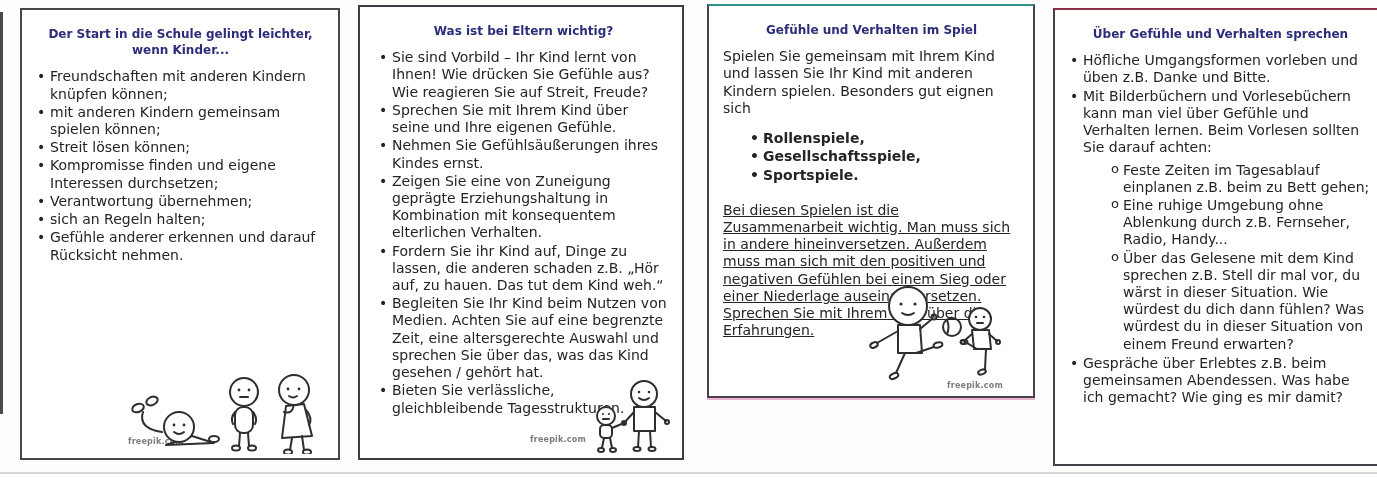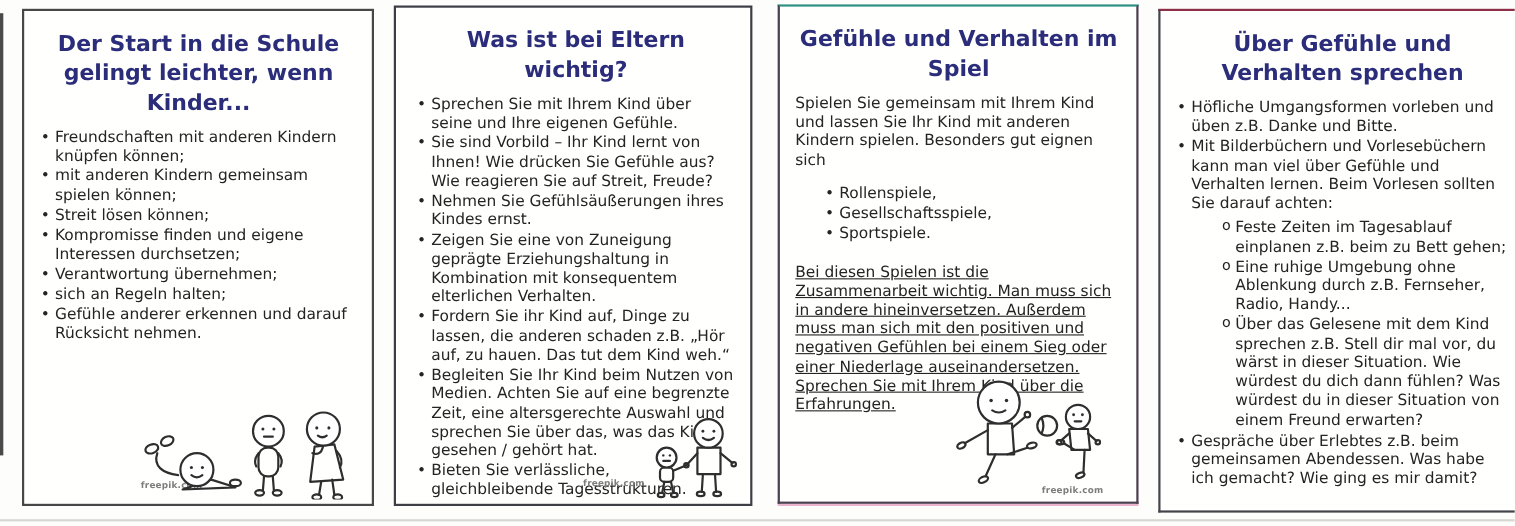--- a/index.html
+++ b/index.html
@@ -20,45 +20,45 @@
   .card{
     box-sizing:border-box;
     background:#fffffe;
     border:2px solid #454545;
     padding:10px 13px 8px 14px;
     position:relative;
     flex:none;
   }
   .card:nth-of-type(1){width:320px;height:452px;margin-top:8px;margin-right:18px;}
   .card:nth-of-type(2){width:326px;height:455px;margin-top:5px;margin-right:23px;padding-left:18px;}
-  .card:nth-of-type(3){width:328px;height:454px;margin-top:4px;margin-right:18px;box-shadow:0 2px 0 rgba(201,44,122,.35);}
+  .card:nth-of-type(3){width:328px;height:394px;margin-top:4px;margin-right:18px;box-shadow:0 2px 0 rgba(201,44,122,.35);}
   .card:nth-of-type(4){width:334px;height:458px;margin-top:8px;}
 
   .card h2{
     margin:6px 4px 10px;
     text-align:center;
-    font-size:20px;
+    font-size:12px;
     line-height:1.35;
     color:#2b2d7a;
     font-weight:bold;
   }
   .card-body{font-size:14px;line-height:1.23;}
 
   ul.bullets{list-style:none;margin:0;padding:0 0 0 1px;}
   ul.bullets>li{position:relative;padding-left:13px;margin:0 0 1px;}
   ul.bullets>li::before{content:"\2022";position:absolute;left:0;top:0;}
   ul.bullets.indented{padding-left:27px;}
   li.gap{margin-top:10px;}
 
   ul.sub-bullets{list-style:none;margin:5px 0 2px;padding:0 0 0 28px;font-weight:normal;}
   ul.sub-bullets>li{position:relative;padding-left:12px;margin-bottom:1px;}
   ul.sub-bullets>li::before{content:"o";position:absolute;left:0;top:-1px;font-size:13px;}
 
   p.para{margin:0 0 13px;}
-  ul.bullets.indented{margin-bottom:18px;}
+  ul.bullets.indented{margin-bottom:18px;font-weight:bold;}
   p.para.second{margin-top:4px;text-decoration:underline;}
 
   .doodle{position:absolute;}
   .doodle svg{display:block;}
   .doodle-1{right:14px;bottom:4px;}
   .doodle-2{right:8px;bottom:4px;}
   .doodle-3{right:20px;bottom:12px;}
 
   .wm{position:absolute;font-size:8px;font-weight:bold;color:#7d7d7d;letter-spacing:.2px;}
   .wm-1{left:106px;bottom:12px;}
@@ -126,22 +126,22 @@
         <circle class="dot" cx="175" cy="23" r="1.4"></circle>
         <path class="stroke" d="M165 30 q4 3 8 0"></path>
       </svg>
     </div>
   </section>
 
   <section class="card" style="border-color: rgb(61, 61, 70);">
     <h2>Was ist bei Eltern wichtig?</h2>
     <div class="card-body">
         <ul class="bullets">
+          <li class="">Sie sind Vorbild – Ihr Kind lernt von Ihnen! Wie drücken Sie Gefühle aus? Wie reagieren Sie auf Streit, Freude?</li>
           <li class="">Sprechen Sie mit Ihrem Kind über seine und Ihre eigenen Gefühle.</li>
-          <li class="">Sie sind Vorbild – Ihr Kind lernt von Ihnen! Wie drücken Sie Gefühle aus? Wie reagieren Sie auf Streit, Freude?</li>
           <li class="gap">Nehmen Sie Gefühlsäußerungen ihres Kindes ernst.</li>
           <li class="">Zeigen Sie eine von Zuneigung geprägte Erziehungshaltung in Kombination mit konsequentem elterlichen Verhalten.</li>
           <li class="">Fordern Sie ihr Kind auf, Dinge zu lassen, die anderen schaden z.B. „Hör auf, zu hauen. Das tut dem Kind weh.“</li>
           <li class="">Begleiten Sie Ihr Kind beim Nutzen von Medien. Achten Sie auf eine begrenzte Zeit, eine altersgerechte Auswahl und sprechen Sie über das, was das Kind gesehen / gehört hat.</li>
           <li class="">Bieten Sie verlässliche, gleichbleibende Tagesstrukturen.</li>
         </ul>
       </div>
     <span class="wm wm-2">freepik.com</span>
     <div class="doodle doodle-2">
       <svg width="88" height="78" viewBox="0 0 88 78">

